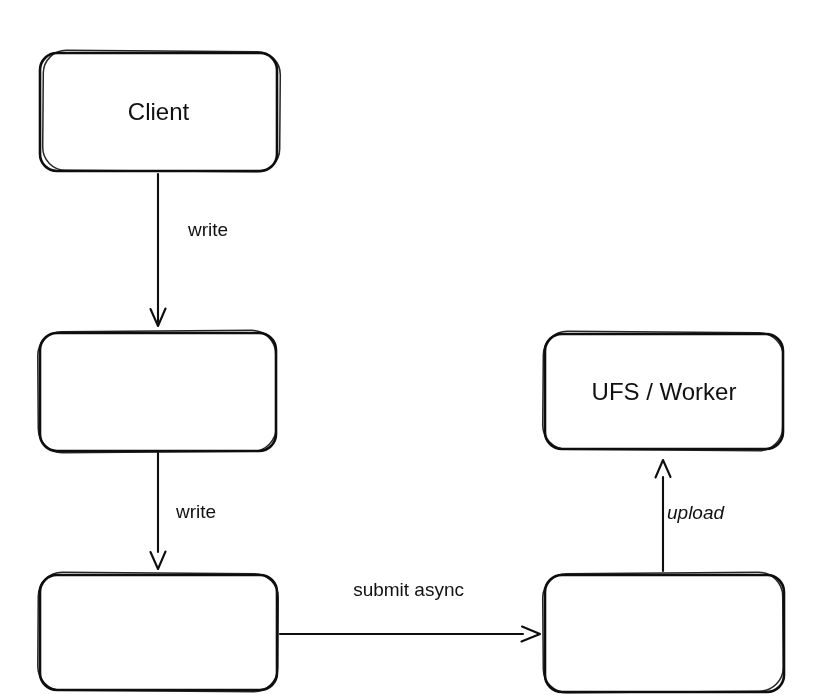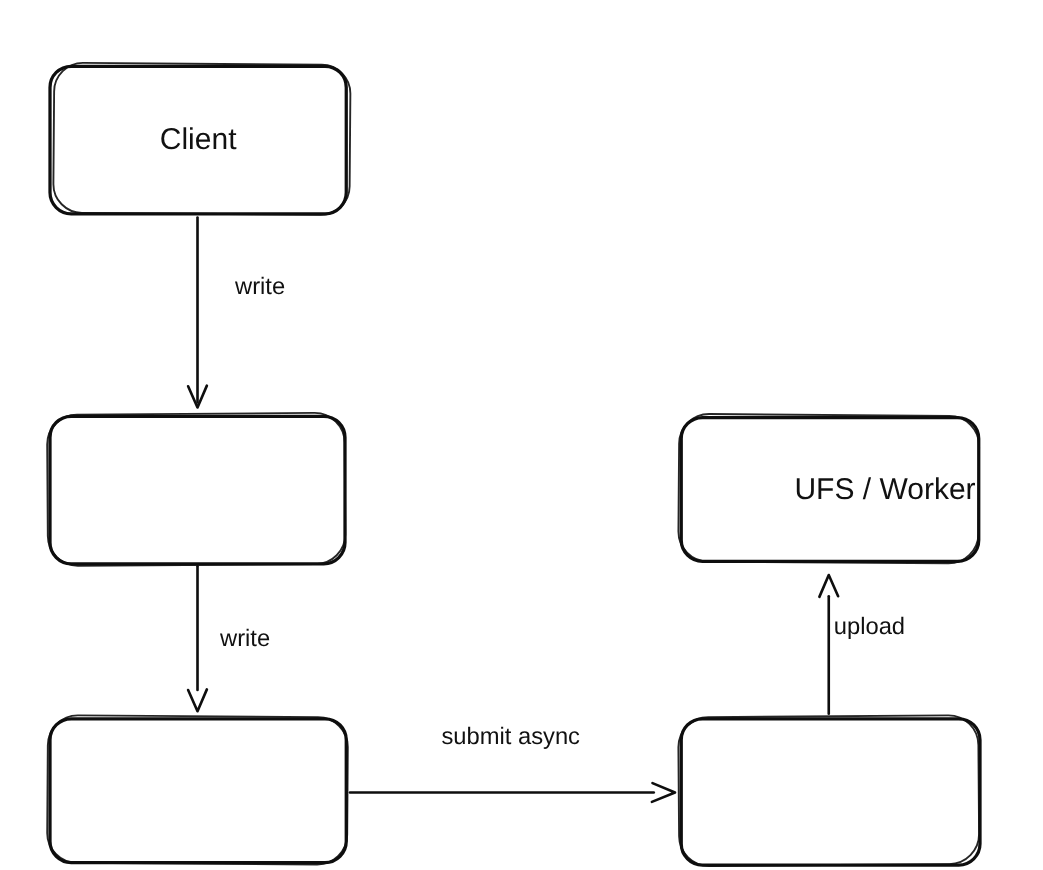--- a/index.html
+++ b/index.html
@@ -119,25 +119,25 @@
     </g>
   </svg>
 
   <div class="node-label" style="left:40px; top:17px; width:237px; height:118px;">Client</div>
 
 
   <div class="node-label" style="left:40px; top:539px; width:237px; height:115px;">
   </div>
 
 
-  <div class="node-label" style="left:545px; top:298px; width:238px; height:115px;padding-left:44px;">UFS / Worker</div>
+  <div class="node-label" style="left:545px; top:298px; width:238px; height:115px;">UFS / Worker</div>
 
   <div class="edge-label" style="left:188px; top:180px;">write</div>
 
   <div class="edge-label" style="left:176px; top:462px;">write</div>
 
   <div class="edge-label" style="left:308px; top:540px; width:156px;">
     <div>submit async</div>
   </div>
 
-  <div class="edge-label" style="left:667px; top:452px;">upload</div>
+  <div class="edge-label" style="left:667px; top:463px;font-style:italic;">upload</div>
 
 </div>
 
 </body></html>

